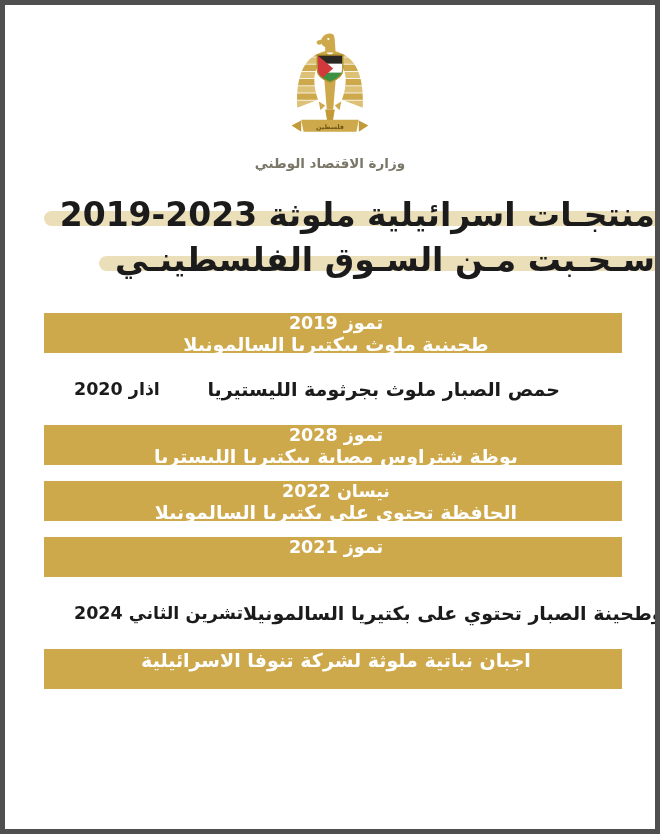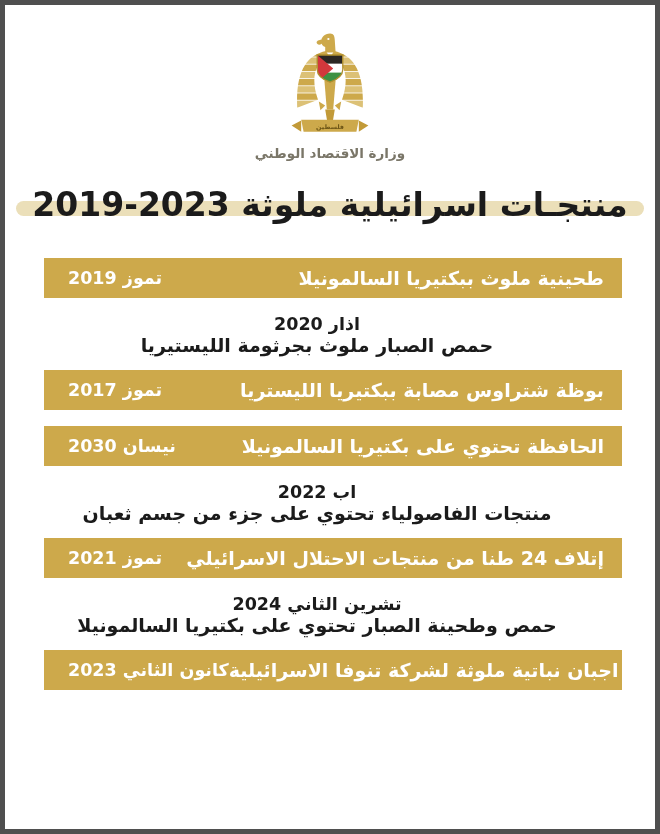--- a/index.html
+++ b/index.html
@@ -13,25 +13,25 @@
     font-family:"DejaVu Sans","Liberation Sans",sans-serif;
     overflow:hidden;
   }
   
   .logo { text-align:center; padding-top:26px; }
   .logo svg { display:block; margin:0 auto; }
   .ministry-name {
     direction:rtl;
     font-size:13.5px; font-weight:bold;
     color:var(--ministry-c, #7a7668);
-    margin-top:10px; letter-spacing:0.2px;
+    margin-top:20px; letter-spacing:0.2px;
   }
   
   .title {
-    direction:rtl; text-align:center;
+    direction:rtl; 
     margin-top:22px;
     font-size:33px; font-weight:bold;
     color:var(--body-c, #1b1b1b);
     line-height:1.36;
   }
   .title-line { position:relative; display:inline-block; white-space:nowrap; }
   .title-line::before {
     content:""; position:absolute; z-index:-1;
     left:-16px; right:-16px; top:40%; height:34%;
     background:var(--hl-c, #ebdfb9);
@@ -41,25 +41,25 @@
   .rows { margin:30px 33px 0 39px; }
   .row {
     height:40px; margin-bottom:16px;
     display:flex; align-items:center; justify-content:space-between;
     font-weight:bold;
   }
   .row.gold {
     background:var(--gold-c, #cda94b);
     color:var(--bar-text-c, #ffffff);
     padding:0 18px 0 24px;
+    flex-direction:column;
   }
   .row.plain {
     color:var(--body-c, #1b1b1b);
     padding:0 62px 0 30px;
-    flex-direction:column;
   }
   .row .product { direction:rtl; font-size:19px; white-space:nowrap; }
   .row .date    { direction:rtl; font-size:17.5px; white-space:nowrap; }
 </style>
 </head>
 <body>
 
 <div class="page">
 
   <div class="logo">
@@ -119,50 +119,45 @@
       <path d="M34 112 L22 118 L34 126 Z" fill="#C29A38"></path>
       <path d="M106 112 L118 118 L106 126 Z" fill="#C29A38"></path>
       <path d="M34 111 H106 L103 126 H37 Z" fill="#CDA94B"></path>
       <text x="70" y="122" font-size="8" font-weight="bold" fill="#6E5617" text-anchor="middle">فلسطين</text>
     </svg>
     <div class="ministry-name">وزارة الاقتصاد الوطني</div>
   </div>
 
   <div class="title">
     <div><span class="title-line">منتجـات اسرائيلية ملوثة 2023-2019</span></div>
+    <div><span class="title-line">سـحـبت مـن السـوق الفلسطينـي</span></div>
   </div>
 
   <div class="rows" id="rows-container">
       <div class="row gold">
       <span class="date">تموز 2019</span>
       <span class="product">طحينية ملوث ببكتيريا  السالمونيلا</span>
     </div>
       <div class="row plain">
       <span class="date">اذار 2020</span>
       <span class="product">حمص الصبار ملوث بجرثومة الليستيريا</span>
     </div>
       <div class="row gold">
-      <span class="date">تموز 2017</span>
+      <span class="date">تموز 2028</span>
       <span class="product">بوظة شتراوس مصابة ببكتيريا  الليستريا</span>
     </div>
       <div class="row gold">
-      <span class="date">نيسان 2030</span>
+      <span class="date">نيسان 2022</span>
       <span class="product">الحافظة  تحتوي على بكتيريا السالمونيلا</span>
-    </div>
-      <div class="row plain">
-      <span class="date">اب 2022</span>
-      <span class="product">منتجات الفاصولياء تحتوي على جزء من جسم ثعبان</span>
     </div>
       <div class="row gold">
       <span class="date">تموز 2021</span>
-      <span class="product">إتلاف 24 طنا من منتجات الاحتلال الاسرائيلي</span>
     </div>
       <div class="row plain">
       <span class="date">تشرين الثاني 2024</span>
       <span class="product">حمص وطحينة الصبار تحتوي على بكتيريا السالمونيلا</span>
     </div>
       <div class="row gold">
-      <span class="date">كانون الثاني 2023</span>
       <span class="product">اجبان نباتية ملوثة لشركة تنوفا الاسرائيلية</span>
     </div>
     </div>
 
 </div>
 
 </body></html>

